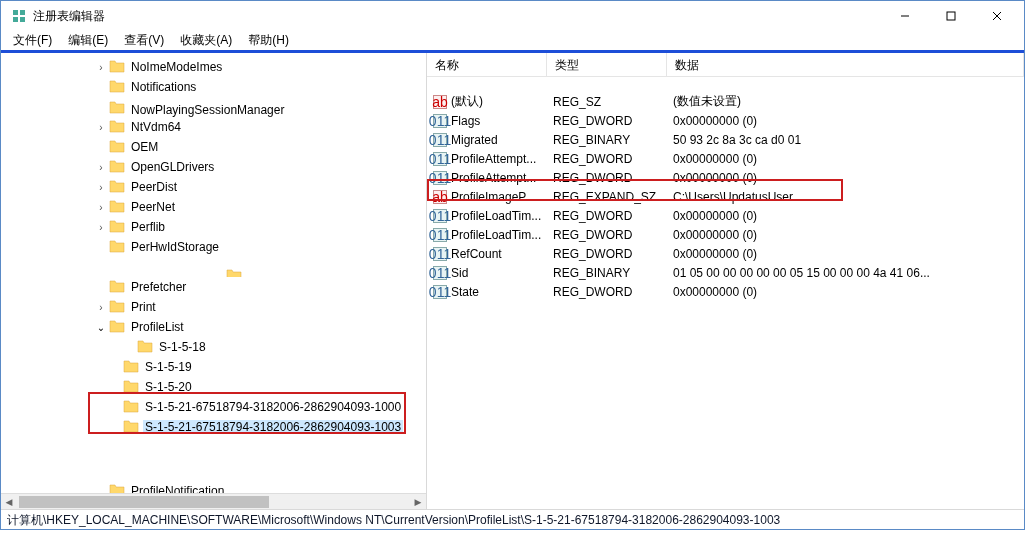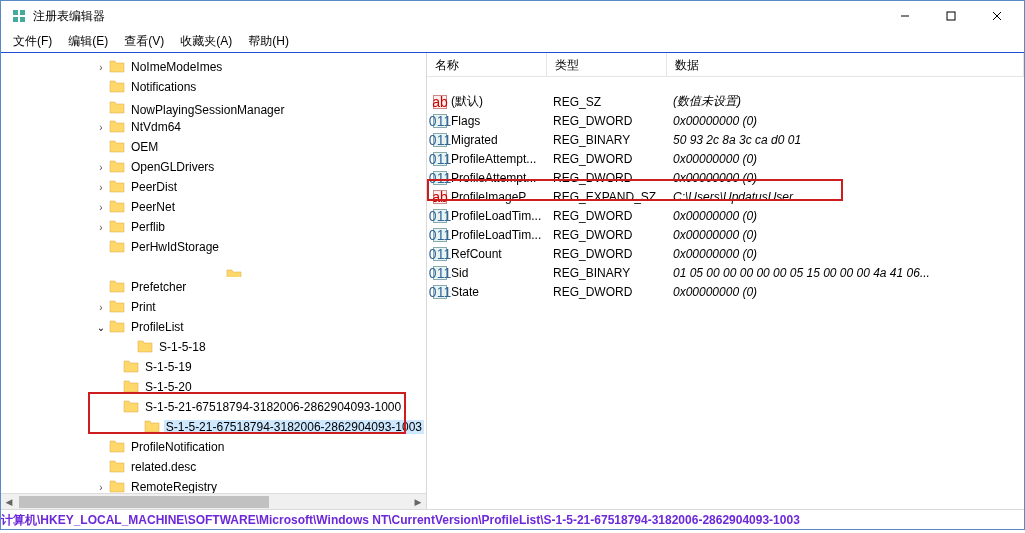--- a/index.html
+++ b/index.html
@@ -6,21 +6,21 @@
 html, body { width: 1025px; height: 533px; overflow: hidden; background: #fff; }
 
 .window { width: 1025px; height: 530px; border: 1px solid #5a8ac6; display: flex; flex-direction: column; background: #fff; }
 .titlebar { height: 30px; display: flex; align-items: center; padding: 0 4px; background: #fff; }
 .titlebar .icon { width: 16px; height: 16px; margin: 0 6px; }
 .titlebar .title { flex: 1; font-size: 12px; color: #000; }
 .winbtns { display: flex; }
 .winbtn { width: 46px; height: 30px; display: flex; align-items: center; justify-content: center; cursor: pointer; }
 .winbtn svg { stroke: #000; }
 
-.menubar { height: 22px; display: flex; align-items: center; padding: 0 4px; border-bottom: 1px solid #1d4ed8; }
+.menubar { height: 22px; display: flex; align-items: center; padding: 0 4px; border-bottom: 3px solid #1d4ed8; }
 .menuitem { padding: 2px 8px; cursor: pointer; }
 
 .splitter { flex: 1; display: flex; overflow: hidden; }
 .treepane { width: 426px; border-right: 1px solid #d9d9d9; overflow: auto; position: relative; }
 .tree { padding: 4px 2px 4px 0; white-space: nowrap; }
 .treerow { height: 20px; display: flex; align-items: center; cursor: pointer; overflow: hidden; }
 .twisty { width: 16px; text-align: center; color: #555; font-size: 10px; display: inline-flex; align-items: center; justify-content: center; }
 .twisty.open { color: #000; }
 .twisty.none { visibility: hidden; }
 .folder { width: 16px; height: 14px; margin-right: 4px; }
@@ -35,28 +35,28 @@
 .listhdr { height: 24px; display: flex; border-bottom: 1px solid #e5e5e5; }
 .listhdr .col { padding: 4px 8px; border-right: 1px solid #e5e5e5; color: #000; cursor: pointer; }
 .col-name { width: 120px; }
 .col-type { width: 120px; }
 .col-data { flex: 1; }
 .listbody { flex: 1; overflow: auto; }
 .listrow { height: 19px; display: flex; align-items: center; overflow: hidden; white-space: nowrap; text-overflow: ellipsis; }
 .listrow .cell { padding: 0 6px; overflow: hidden; white-space: nowrap; text-overflow: ellipsis; }
 .listrow .vname { width: 120px; display: flex; align-items: center; }
 .listrow .vtype { width: 120px; }
-.listrow .vdata { flex: 1; font-style: italic; }
+.listrow .vdata { flex: 1; }
 .valicon { width: 14px; height: 14px; margin-right: 4px; display: inline-flex; align-items: center; justify-content: center; border: 1px solid #8aa; font-size: 14px; background: #e8f4f4; }
 .valicon.ab { color: #c00; border-color: #c88; background: #fdeeee; }
 .valicon.bin { color: #369; }
 
 .redbox { border: 2px solid #cc1e1f; position: absolute; pointer-events: none; }
 
-.statusbar { height: 20px; border-top: 1px solid #d9d9d9; padding: 2px 0; font-size: 12px; color: #6d28d9; overflow: hidden; white-space: nowrap; font-weight: bold; }
+.statusbar { height: 20px; border-top: 1px solid #d9d9d9; padding: 2px 6px; font-size: 12px; color: #0f172a; overflow: hidden; white-space: nowrap; }
 </style>
 </head>
 <body>
 
 <div class="window">
   <div class="titlebar">
     <span class="icon">
       <svg viewBox="0 0 16 16" width="16" height="16">
           <rect x="2" y="2" width="5" height="5" fill="#4a9"></rect>
           <rect x="9" y="2" width="5" height="5" fill="#4a9"></rect>
@@ -215,28 +215,28 @@
               </svg></span>
             <span class="label">S-1-5-20</span>
           </div>
           <div class="treerow" style="padding-left: 106px;">
             <span class="twisty none">›</span>
             <span><svg class="folder" viewBox="0 0 16 14">
                 <path d="M1 3 L1 13 L15 13 L15 4 L7 4 L6 2 L1 2 Z" fill="#ffd86b" stroke="#d9a63d" stroke-width="0.5"></path>
               </svg></span>
             <span class="label">S-1-5-21-67518794-3182006-2862904093-1000</span>
           </div>
-          <div class="treerow sel" style="padding-left: 106px; justify-content: flex-end;">
+          <div class="treerow sel" style="padding-left: 106px;">
             <span class="twisty none">›</span>
             <span><svg class="folder" viewBox="0 0 16 14">
                 <path d="M1 3 L1 13 L15 13 L15 4 L7 4 L6 2 L1 2 Z" fill="#ffd86b" stroke="#d9a63d" stroke-width="0.5"></path>
               </svg></span>
             <span class="label">S-1-5-21-67518794-3182006-2862904093-1003</span>
           </div>
-          <div class="treerow" style="padding-left: 92px;">
+          <div class="treerow" style="padding-left: 92px; margin-top: 44px;">
             <span class="twisty none">›</span>
             <span><svg class="folder" viewBox="0 0 16 14">
                 <path d="M1 3 L1 13 L15 13 L15 4 L7 4 L6 2 L1 2 Z" fill="#ffd86b" stroke="#d9a63d" stroke-width="0.5"></path>
               </svg></span>
             <span class="label">ProfileNotification</span>
           </div>
           <div class="treerow" style="padding-left: 92px;">
             <span class="twisty none">›</span>
             <span><svg class="folder" viewBox="0 0 16 14">
                 <path d="M1 3 L1 13 L15 13 L15 4 L7 4 L6 2 L1 2 Z" fill="#ffd86b" stroke="#d9a63d" stroke-width="0.5"></path>

